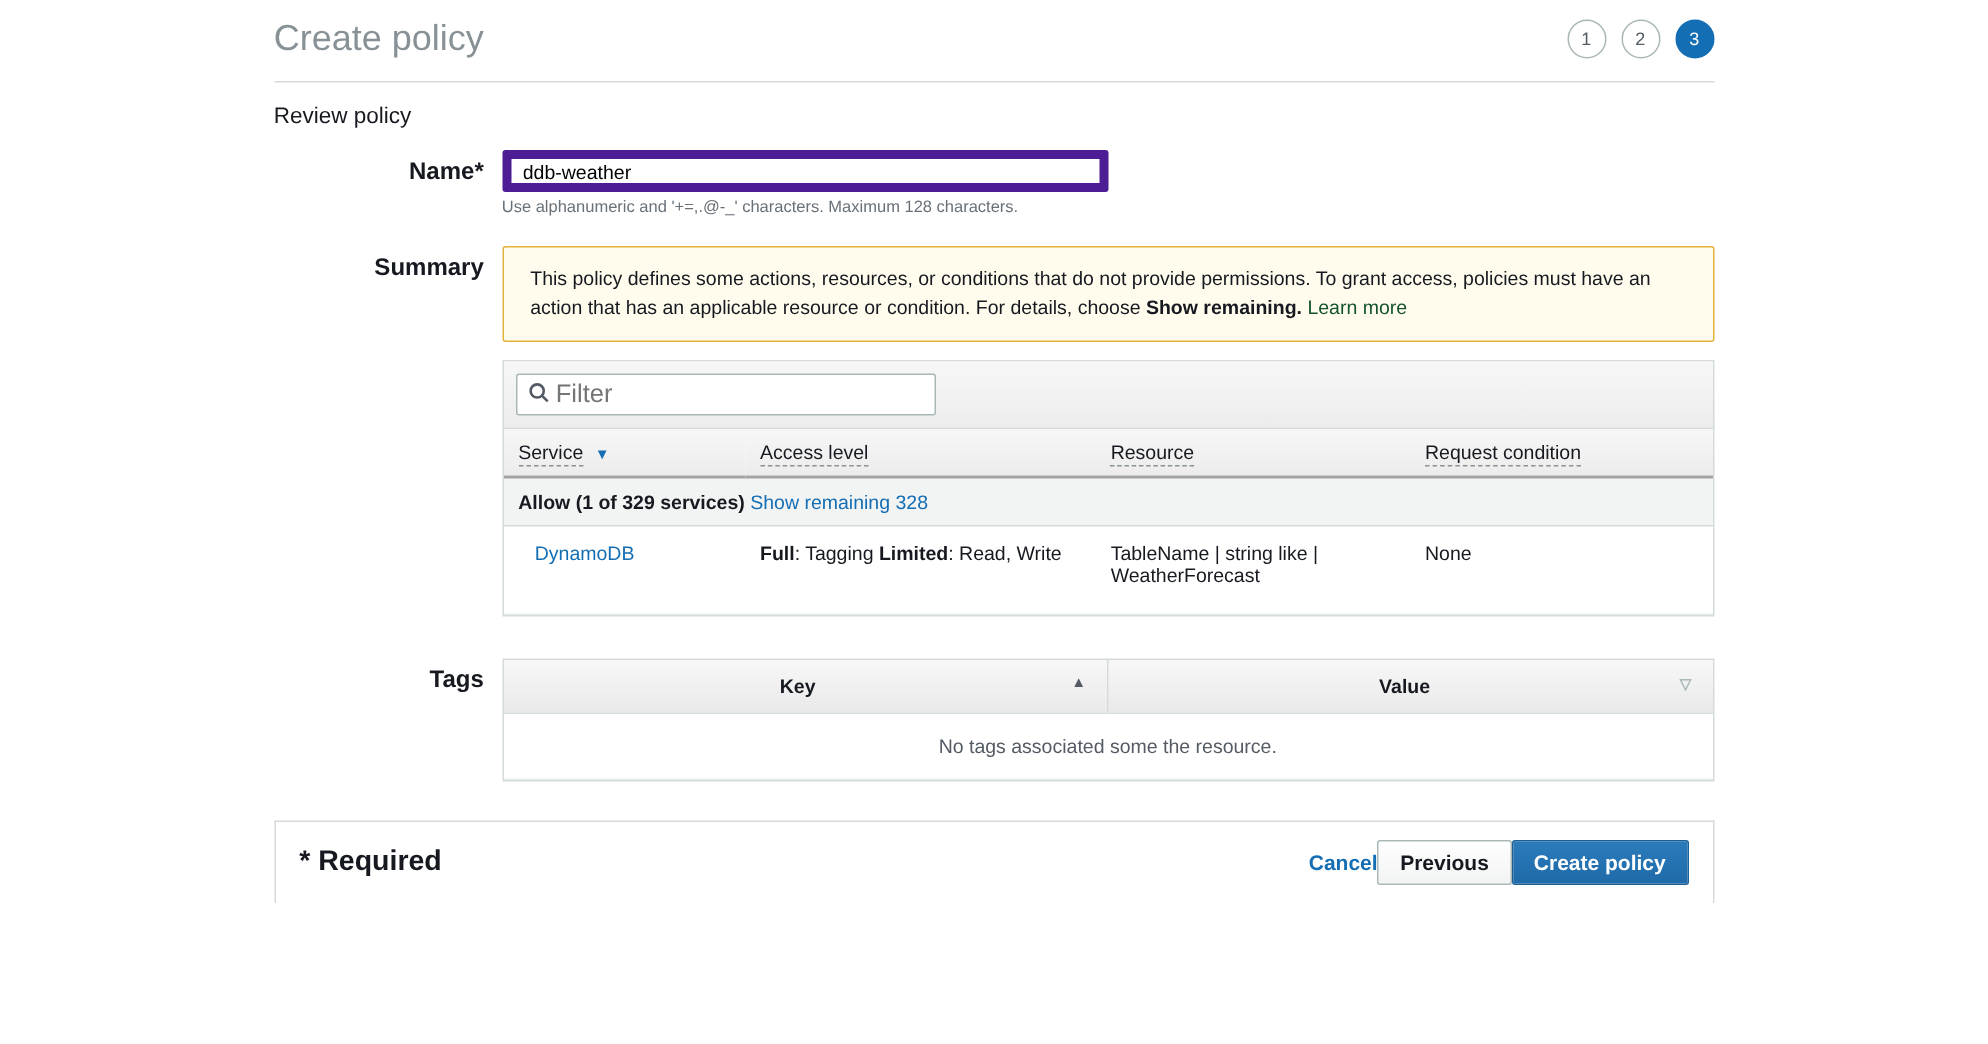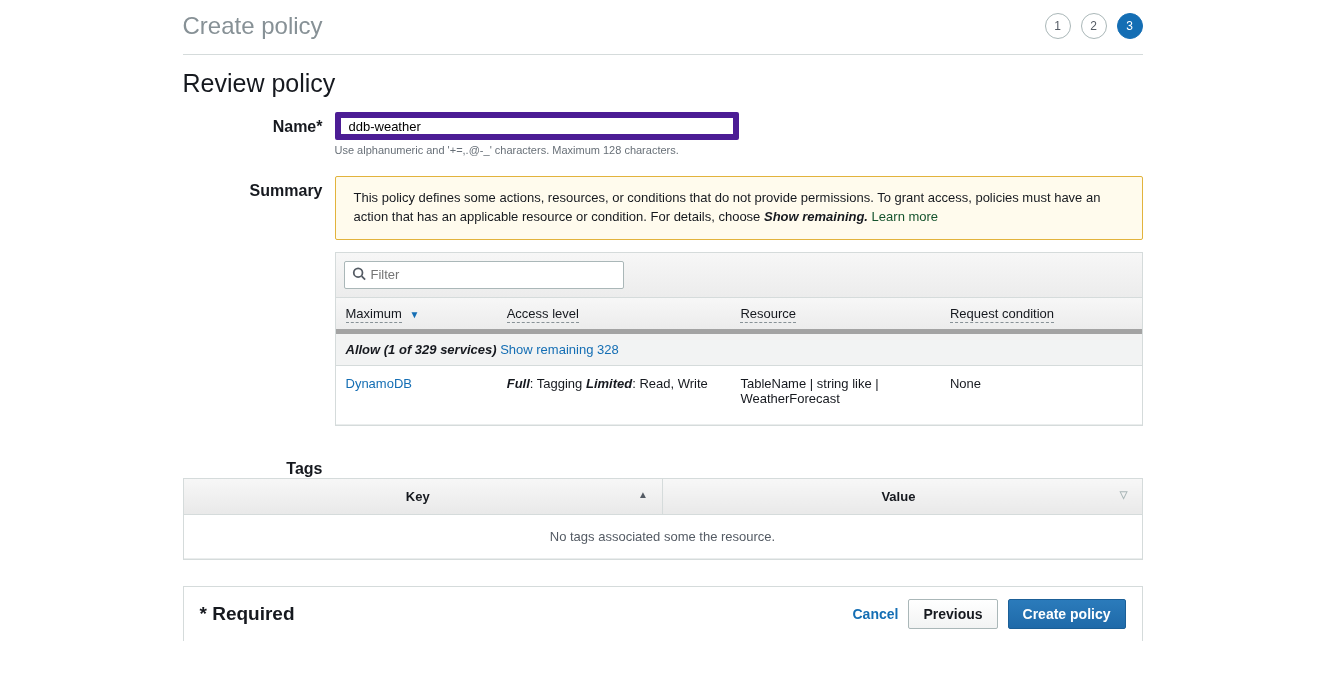--- a/index.html
+++ b/index.html
@@ -34,21 +34,21 @@
     font-size: 12px;
     color: #545b64;
     background: #fff;
   }
   .step.active {
     background: #146eb4;
     border-color: #146eb4;
     color: #fff;
   }
   .section-title {
-    font-size: 25px;
+    font-size: 15px;
     font-weight: 400;
     color: #16191f;
     margin-bottom: 14px;
   }
   .form-row {
     display: flex;
     margin-bottom: 6px;
   }
   .label-col {
     width: 152px;
@@ -107,52 +107,52 @@
   .filter-wrap .search-ico {
     position: absolute; left: 8px; top: 50%; transform: translateY(-50%);
     color: #545b64;
   }
   .filter-input {
     width: 100%;
     height: 28px;
     border: 1px solid #aab7b8;
     border-radius: 2px;
     padding: 0 8px 0 26px;
-    font-size: 13px;
+    font-size: 17px;
   }
   .summary-table { width: 100%; border-collapse: collapse; table-layout: fixed; }
   .summary-table thead th {
     background: linear-gradient(#f7f7f7, #ececec);
     border-bottom: 1px solid #d5dbdb;
     text-align: left;
     font-weight: 400;
     font-size: 13px;
     padding: 8px 10px;
   }
   .summary-table thead th .th-label {
     border-bottom: 1px dashed #879196;
     padding-bottom: 1px;
   }
   .service-caret { color: #146eb4; font-size: 10px; margin-left: 4px; }
   .group-row td {
     background: #f2f3f3;
-    border-top: 5px solid #a3a3a3;
+    border-top: 2px solid #a3a3a3;
     border-bottom: 1px solid #d5dbdb;
     padding: 8px 10px;
     font-size: 13px;
   }
   .group-row a { color: #146eb4; text-decoration: none; }
   .data-row td {
     padding: 10px 10px 18px 10px;
     font-size: 13px;
     vertical-align: top;
     border-bottom: 1px solid #eaeded;
   }
-  .data-row td.srv a { color: #146eb4; text-decoration: none; }
-  .bold { font-weight: 700; font-style: italic; }
+  .data-row td.srv a { color: #146eb4; text-decoration: none; margin-left: 11px; }
+  .bold { font-weight: 700; }
   .tags-table-wrap {
     border: 1px solid #d5dbdb;
   }
   .tags-table { width: 100%; border-collapse: collapse; }
   .tags-table thead th {
     background: linear-gradient(#f7f7f7, #e9e9e9);
     border-bottom: 1px solid #d5dbdb;
     text-align: center;
     font-weight: 700;
     font-size: 13px;
@@ -170,21 +170,21 @@
     margin-top: 26px;
     border: 1px solid #d5dbdb;
     border-top: 1px solid #d5dbdb;
     border-bottom: none;
     padding: 12px 16px;
     display: flex;
     justify-content: space-between;
     align-items: center;
   }
   .required-note { font-weight: 700; font-size: 19px; }
-  .btn-row { display: flex; gap: 10px; align-items: center; }
+  .btn-row { display: flex; align-items: center; }
   .link-btn {
     background: none; border: none;
     color: #146eb4;
     font-size: 14px;
     font-weight: 700;
     cursor: pointer;
   }
   .sec-btn {
     background: linear-gradient(#fff, #f2f3f3);
     border: 1px solid #aab7b8;
@@ -257,21 +257,21 @@
         <table class="summary-table">
           <colgroup>
             <col style="width:20%">
               <col style="width:29%">
               <col style="width:26%">
               <col style="width:25%">
           </colgroup>
           <thead>
             <tr>
               <th>
-                <span class="th-label">Maximum</span>
+                <span class="th-label">Service</span>
                 <span class="service-caret">▼</span>
               </th>
               <th><span class="th-label">Access level</span></th>
               <th><span class="th-label">Resource</span></th>
               <th><span class="th-label">Request condition</span></th>
             </tr>
           </thead>
           <tbody>
             <tr class="group-row">
               <td colspan="4">
@@ -287,21 +287,21 @@
               <td>TableName | string like | WeatherForecast</td>
               <td>None</td>
             </tr>
           </tbody>
         </table>
       </div>
 
     </div>
   </div>
 
-  <div class="form-row" style="margin-top:28px;flex-direction:column;">
+  <div class="form-row" style="margin-top:28px;">
     <div class="label-col">Tags</div>
     <div class="field-col">
       <div class="tags-table-wrap">
         <table class="tags-table">
           <colgroup>
               <col style="width:50%">
               <col style="width:50%">
             </colgroup>
           <thead>
             <tr>

